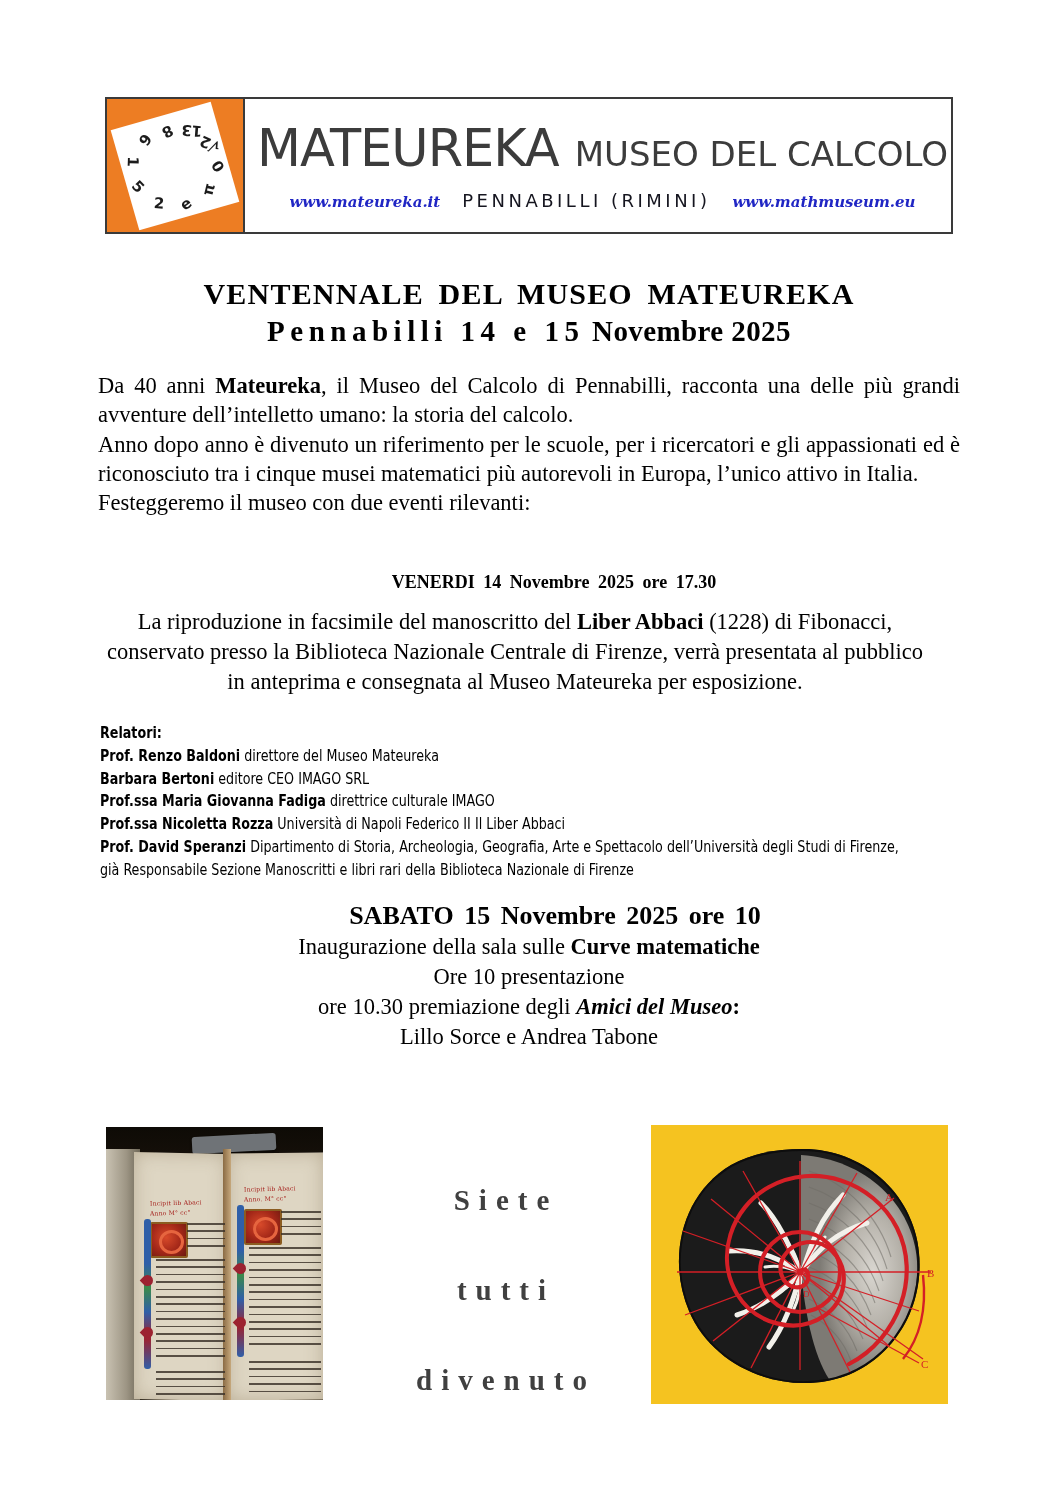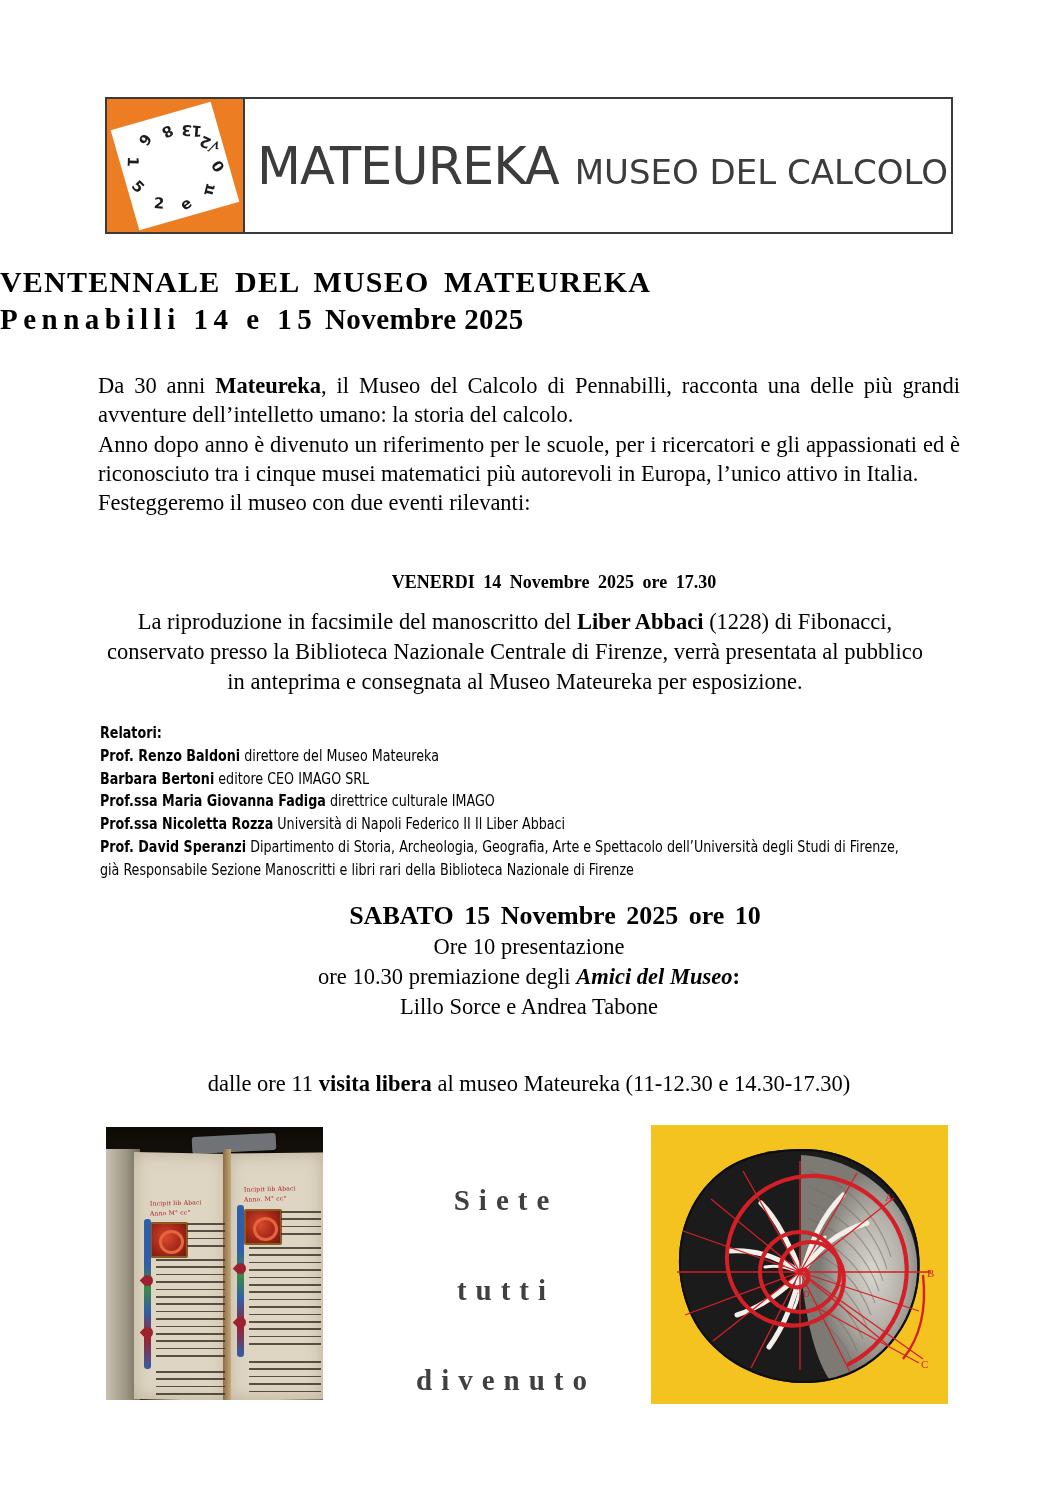--- a/index.html
+++ b/index.html
@@ -130,23 +130,23 @@
     font-size: 18px;
     letter-spacing: 3.5px;
     color: #15151f;
     margin: 0 22px;
   }
 
   
   .title-block {
     position: absolute;
     left: 0;
-    top: 264px;
+    top: 276px;
     width: 100%;
-    text-align: left;
+    text-align: center;
   }
   .title-l1 {
     font-family: "Liberation Serif", serif;
     font-weight: 700;
     font-size: 30px;
     letter-spacing: 1.2px;
     word-spacing: 6px;
     line-height: 1.22;
   }
   .title-l2 {
@@ -410,56 +410,61 @@
             <i style="left:-22px;top:-34px;transform:translate(-50%,-50%) rotate(140deg)">6</i>
           </span>
       </div>
     </div>
 
     <div class="head-right">
       <div class="brand-line">
         <span class="brand-main">MATEUREKA</span>
         <span class="brand-sub">MUSEO DEL CALCOLO</span>
       </div>
+      <div class="head-urls">
+        <span class="url">www.mateureka.it</span>
+        <span class="city">PENNABILLI (RIMINI)</span>
+        <span class="url">www.mathmuseum.eu</span>
+      </div>
     </div>
   </div>
 
   <div class="title-block">
     <div class="title-l1">VENTENNALE  DEL  MUSEO  MATEUREKA</div>
     <div class="title-l2">
       <span class="sp">Pennabilli  14 e 15</span><span>&nbsp;</span><span>Novembre 2025</span>
     </div>
   </div>
 
   <div class="intro">
-    <p><span>Da 30 anni </span><b>Mateureka</b><span>, il Museo del Calcolo di Pennabilli, racconta una delle più grandi avventure dell’intelletto umano: la storia del calcolo.</span></p>
+    <p><span>Da 40 anni </span><b>Mateureka</b><span>, il Museo del Calcolo di Pennabilli, racconta una delle più grandi avventure dell’intelletto umano: la storia del calcolo.</span></p>
     <p>Anno dopo anno è divenuto un riferimento per le scuole, per i ricercatori e gli appassionati ed è riconosciuto tra i cinque musei matematici più autorevoli in Europa, l’unico attivo in Italia.</p>
     <p class="last">Festeggeremo il museo con due eventi rilevanti:</p>
   </div>
 
   <div class="ven-head">VENERDI  14  Novembre 2025  ore  17.30</div>
   <div class="ven-body"><span>La riproduzione in facsimile del manoscritto del </span><b>Liber Abbaci</b><span> (1228) di Fibonacci, conservato presso la Biblioteca Nazionale Centrale di Firenze, verrà presentata al pubblico in anteprima e consegnata al Museo Mateureka per esposizione.</span></div>
 
   <div class="relatori">
     <div><b>Relatori:</b></div>
     <div><b>Prof. Renzo Baldoni</b><span> direttore del Museo Mateureka</span></div>
     <div><b>Barbara Bertoni</b><span> editore CEO IMAGO SRL</span></div>
     <div><b>Prof.ssa Maria Giovanna Fadiga</b><span> direttrice culturale IMAGO</span></div>
     <div><b>Prof.ssa Nicoletta Rozza</b><span> Università di Napoli Federico II Il Liber Abbaci</span></div>
     <div><b>Prof. David Speranzi</b><span> Dipartimento di Storia, Archeologia, Geografia, Arte e Spettacolo dell’Università degli Studi di Firenze, già Responsabile Sezione Manoscritti e libri rari della Biblioteca Nazionale di Firenze</span></div>
   </div>
 
   <div class="sab-head">SABATO  15  Novembre 2025  ore  10</div>
   <div class="sab-body">
+    <div><span>Inaugurazione della sala sulle </span><b>Curve matematiche</b></div>
     <div>Ore 10 presentazione</div>
     <div><span>ore 10.30 premiazione degli </span><i class="bi">Amici del Museo</i><b>:</b></div>
     <div>Lillo  Sorce  e  Andrea Tabone</div>
   </div>
 
-  <div class="visita"><span>dalle ore 11 </span><b>visita libera</b><span> al museo Mateureka (11-12.30 e 14.30-17.30)</span></div>
 
   <div class="manuscript">
     <div class="ms-dark-top"></div>
     <div class="ms-eraser"></div>
     <div class="ms-spine"></div>
     <div class="ms-page left"></div>
     <div class="ms-page right"></div>
     <div class="ms-gutter"></div>
 
     <div class="ms-rubric" style="left:44px; top:72px;">Incipit lib Abaci</div>

